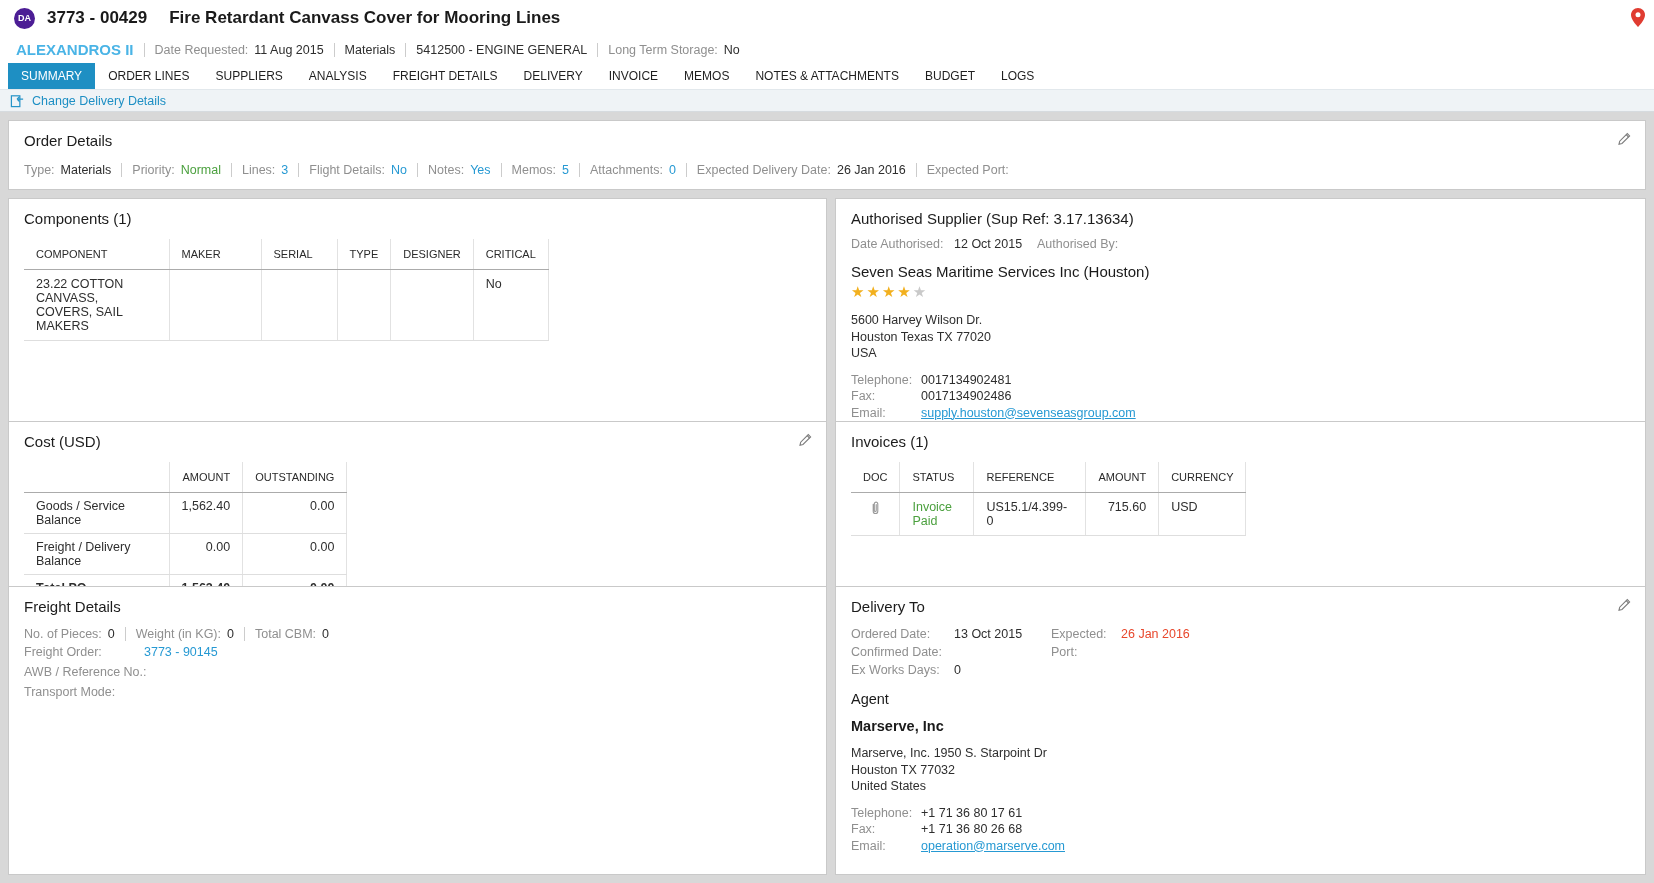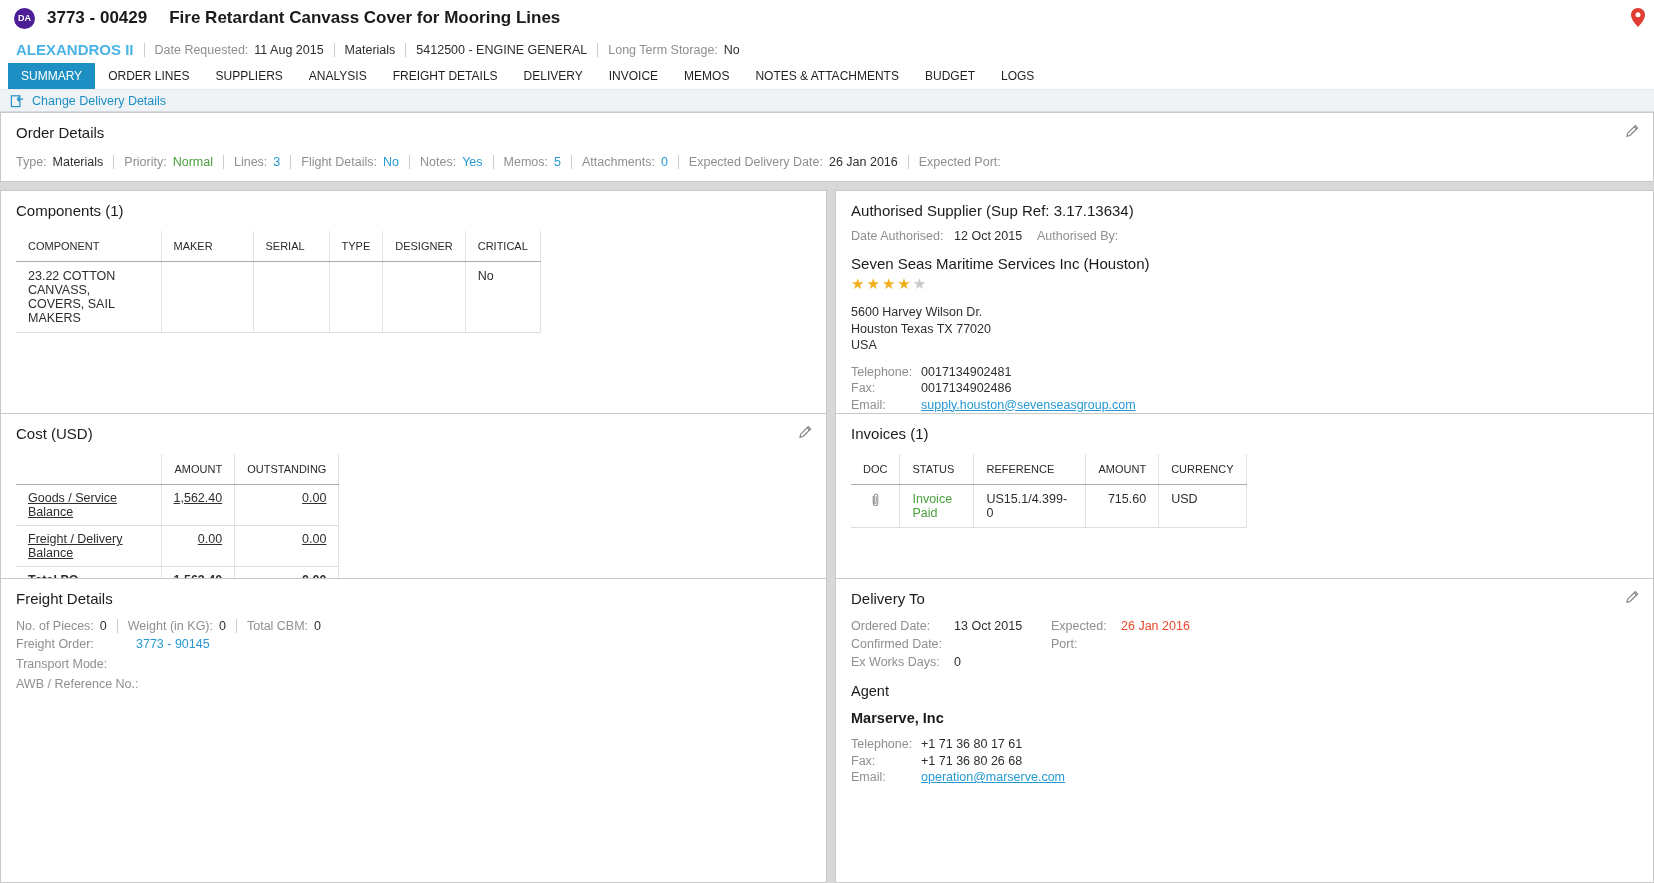--- a/index.html
+++ b/index.html
@@ -27,39 +27,39 @@
   .val { color:#2e2e2e; white-space:nowrap; }
   
   .tabs { display:flex; height:26px; padding-left:8px; background:#fff; }
   .tab { display:flex; align-items:center; padding:0 13px; font-size:12px; color:#1f1f1f; cursor:default; white-space:nowrap; }
   .tab.active { background:#1e8fc3; color:#fff; }
   
   .toolbar { height:23px; background:#eff3f6; border-top:1px solid #e2e8ec; border-bottom:1px solid #d6dbdf;
              display:flex; align-items:center; padding-left:10px; gap:7px; }
   .toolbar a { color:#1d8fc4; text-decoration:none; font-size:12.5px; }
   
-  .content { height:771px; display:flex; flex-direction:column; gap:8px; }
+  .content { height:771px; padding:8px; display:flex; flex-direction:column; gap:8px; }
   .panel { background:#fff; border:1px solid #c9c9c9; padding:11px 15px; position:relative; }
   .panel-title { font-size:15px; color:#1c1c1c; }
   .edit-ic { position:absolute; top:10px; right:13px; cursor:pointer; }
   .grid2 { display:grid; grid-template-columns: 819fr 811fr; gap:8px; }
   .r2 { height:215px; } .r3 { height:157px; } .r4 { flex:1; }
   
   .fields { display:flex; align-items:center; margin-top:14px; }
   .blue { color:#2699d3; } a.blue { text-decoration:none; }
   .green { color:#4ba03e; }
   .red { color:#e8472c; }
   
   table { border-collapse:collapse; font-size:12.5px; margin-top:12px; }
   th { font-size:11px; font-weight:normal; color:#2a2a2a; text-align:left; padding:9px 12px;
        border-bottom:1px solid #ababab; border-right:1px solid #e2e2e2; white-space:nowrap; }
   td { padding:7px 12px; border-bottom:1px solid #dedede; border-right:1px solid #e2e2e2; vertical-align:top; }
   th.num, td.num { text-align:right; }
   tr.bold td { font-weight:bold; }
-  .cost-table td { padding:6px 12px;text-decoration:underline; }
+  .cost-table td { padding:6px 12px; }
   
   .pair-row { display:flex; align-items:center; margin-top:4px; }
   .w97 { width:97px; flex:none; } .w83 { width:83px; flex:none; } .w60 { width:64px; flex:none; }
   .supp-name { font-size:15px; color:#1a1a1a; margin-top:12px; }
   .stars { font-size:15px; letter-spacing:2px; margin-top:3px; }
   .stars .on { color:#f2b01e; } .stars .off { color:#c9c9c9; }
   .addr { margin-top:11px; line-height:16.5px; color:#2e2e2e; }
   .contact { margin-top:10px; }
   .contact .crow { display:flex; line-height:16.5px; }
   .contact .clbl { width:70px; flex:none; color:#8f8f8f; }
@@ -306,25 +306,25 @@
         <span class="val">0</span>
         <span class="sep"></span>
         <span class="lbl">Total CBM:</span>
         <span class="val">0</span>
       </div>
       <div class="f-row">
           <span class="flbl">Freight Order:</span>
           <a href="#" class="blue">3773 - 90145</a>
         </div>
       <div class="f-row">
-          <span class="flbl">Transport Mode:</span>
+          <span class="flbl" style="width:140px;">AWB / Reference No.:</span>
           <span class="val"></span>
         </div>
       <div class="f-row">
-          <span class="flbl" style="width:140px;">AWB / Reference No.:</span>
+          <span class="flbl">Transport Mode:</span>
           <span class="val"></span>
         </div>
     </section>
 
     <section class="panel">
       <div class="panel-title">Delivery To</div>
       <span class="edit-ic">
         <svg width="15" height="15" viewBox="0 0 15 15">
             <path d="M2 13.2l.7-3 7.6-7.6 2.3 2.3-7.6 7.6z" fill="none" stroke="#7d7d7d" stroke-width="1.1"></path>
             <path d="M9.2 3.7l2.3 2.3" stroke="#7d7d7d" stroke-width="1.1"></path>
@@ -341,20 +341,25 @@
         <span class="val w83"></span>
         <span class="lbl w60" style="margin-left:14px;">Port:</span>
         <span class="val"></span>
       </div>
       <div class="pair-row">
         <span class="lbl w97">Ex Works Days:</span>
         <span class="val">0</span>
       </div>
       <div class="agent-h">Agent</div>
       <div class="agent-n">Marserve, Inc</div>
+      <div class="addr">
+        <div>Marserve, Inc. 1950 S. Starpoint Dr</div>
+        <div>Houston TX 77032</div>
+        <div>United States</div>
+      </div>
       <div class="contact">
         <div class="crow">
             <span class="clbl">Telephone:</span>
             <span class="val">+1 71 36 80 17 61</span>
           </div>
         <div class="crow">
             <span class="clbl">Fax:</span>
             <span class="val">+1 71 36 80 26 68</span>
           </div>
         <div class="crow">

